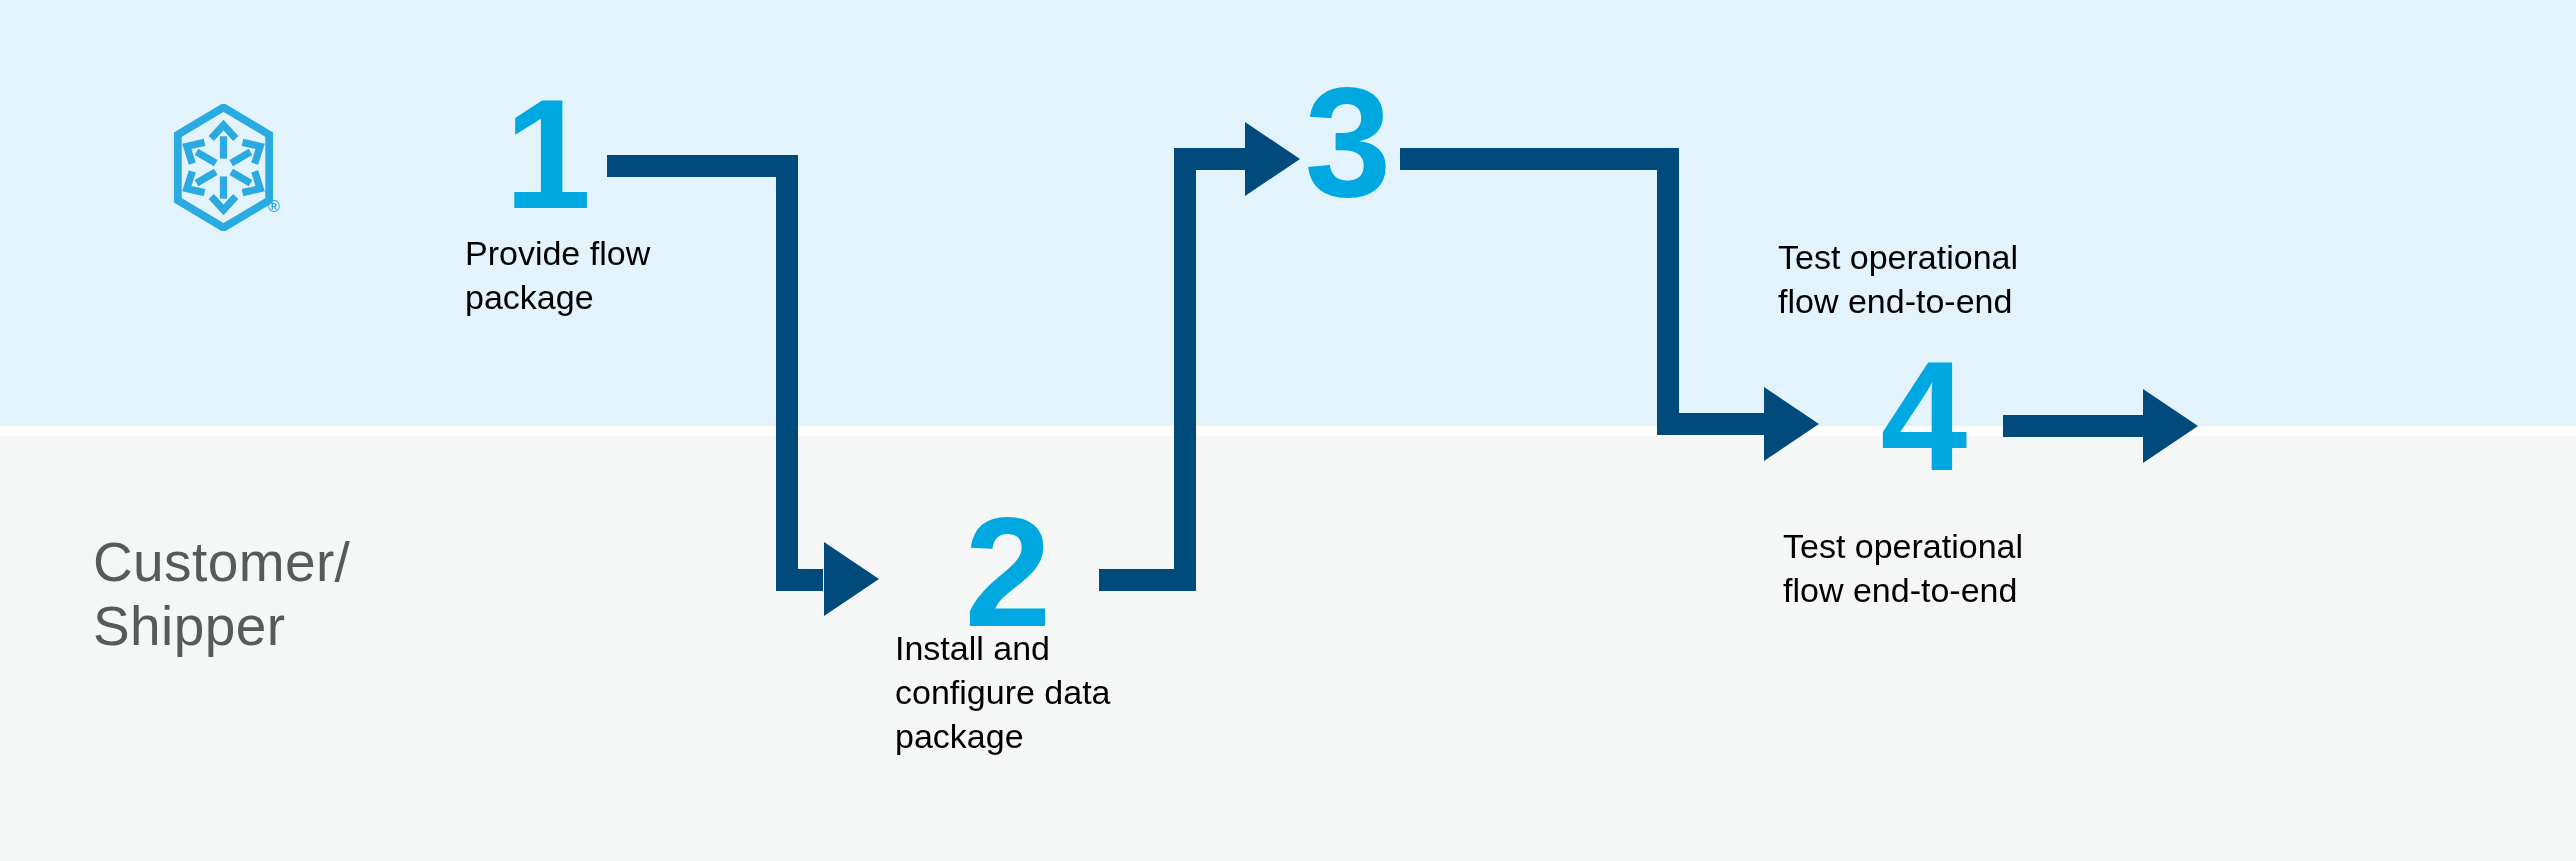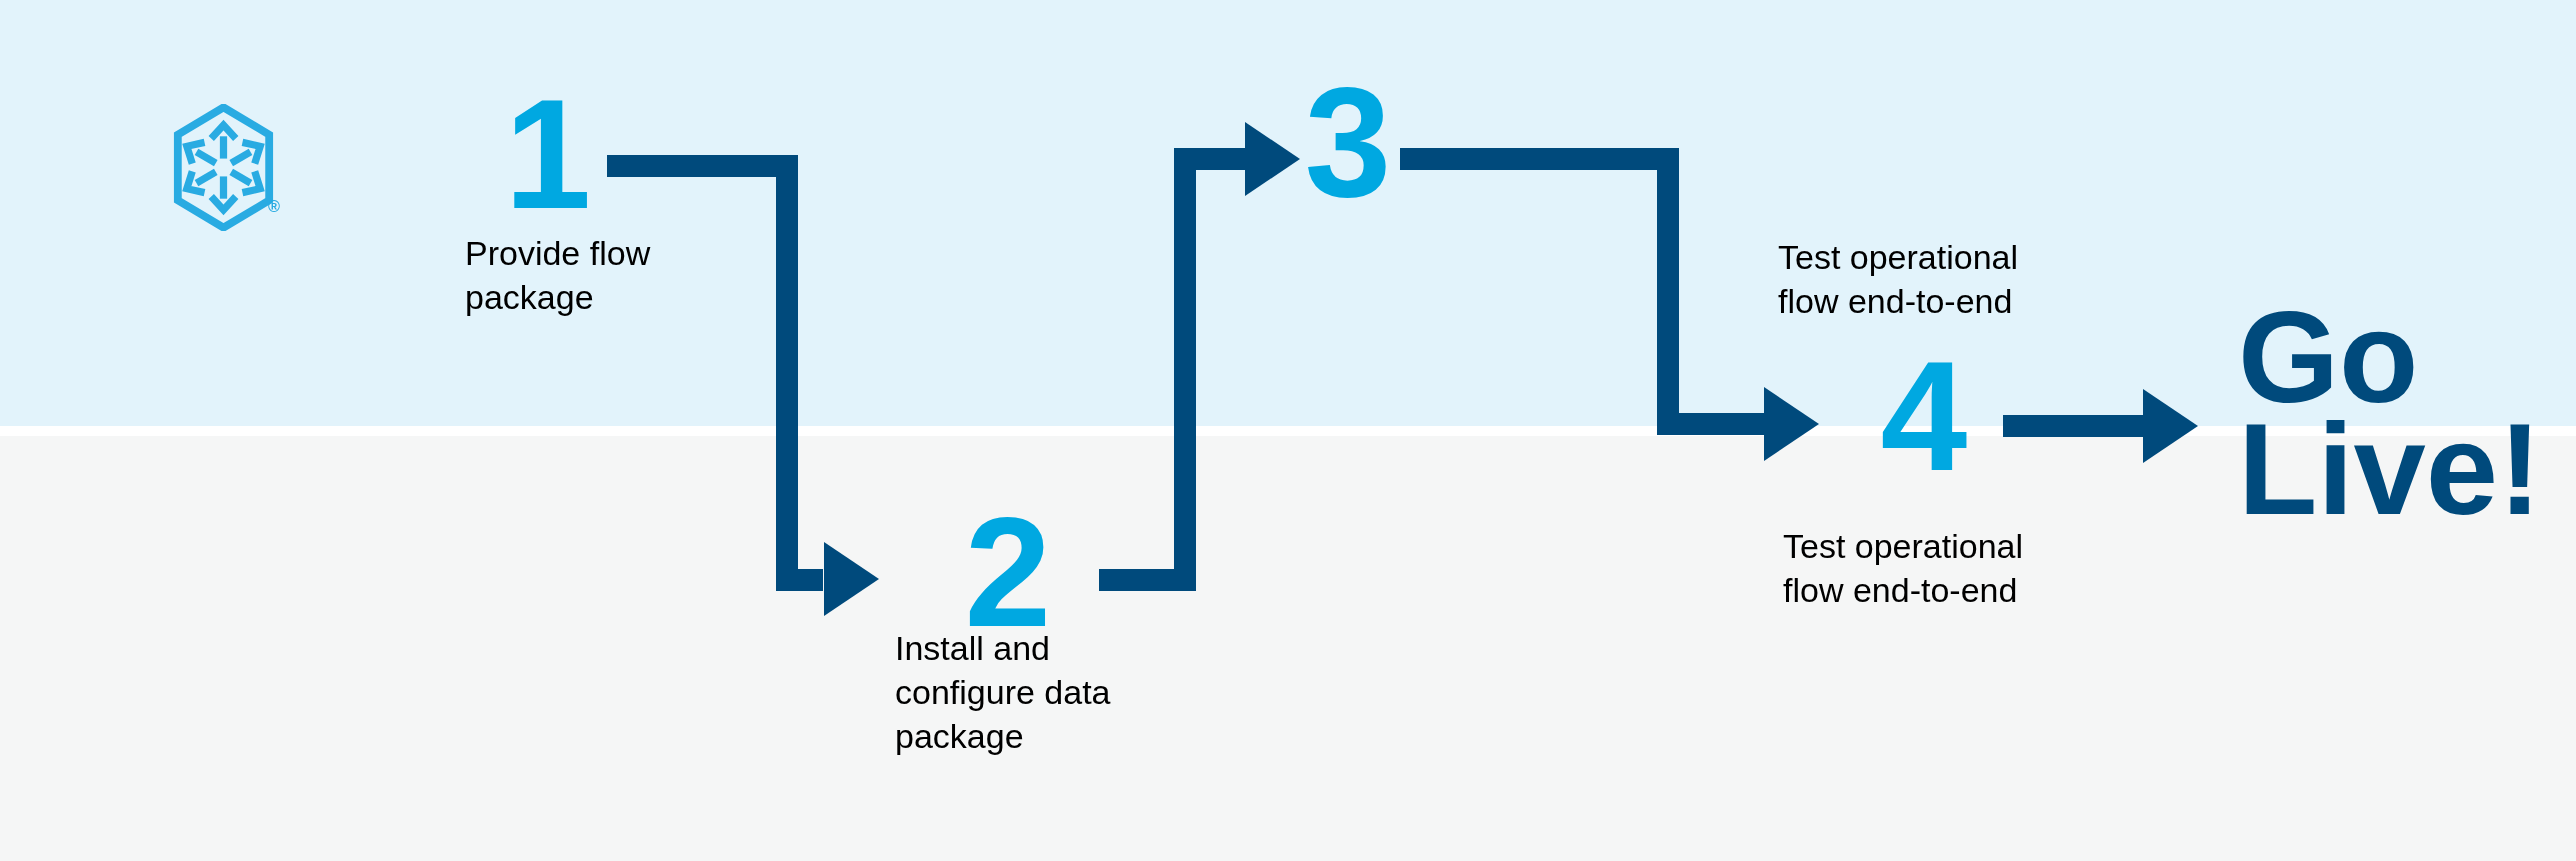--- a/index.html
+++ b/index.html
@@ -130,20 +130,22 @@
         </g>
         <g transform="translate(50,57) rotate(300)">
           <line x1="0" y1="-8" x2="0" y2="-28"></line>
             <path d="M -11 -26 L 0 -38 L 11 -26"></path>
         </g>
       </g>
     </svg>
   </div>
   <span class="reg-mark">®</span>
 
+  <div class="customer-label">Customer/
+Shipper</div>
 
   <div class="bar a1h"></div>
   <div class="bar a1v"></div>
   <div class="bar a1b"></div>
   <div class="head h1"></div>
 
   <div class="bar a2s"></div>
   <div class="bar a2v"></div>
   <div class="bar a2t"></div>
   <div class="head h2"></div>
@@ -164,17 +166,15 @@
   <div class="step-label l1">Provide flow
 package</div>
   <div class="step-label l2">Install and
 configure data
 package</div>
   <div class="step-label l4t">Test operational
 flow end-to-end</div>
   <div class="step-label l4b">Test operational
 flow end-to-end</div>
 
-  <div class="go-live">Go
-Live!</div>
 
 </div>
 
 
 </body></html>

